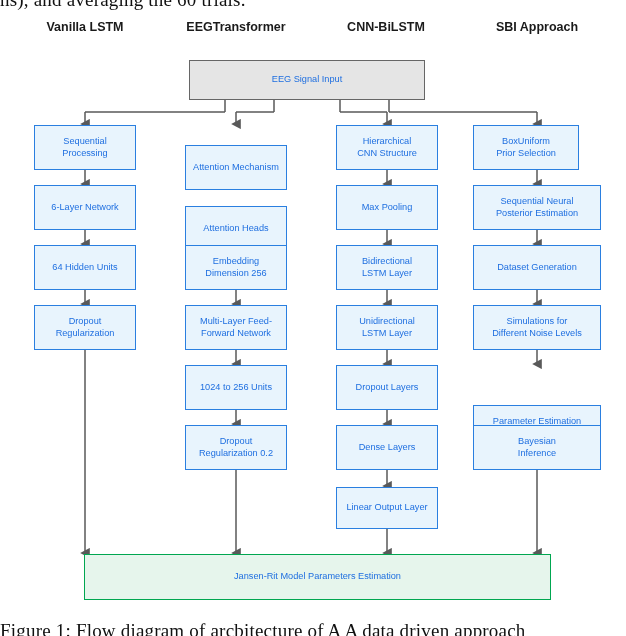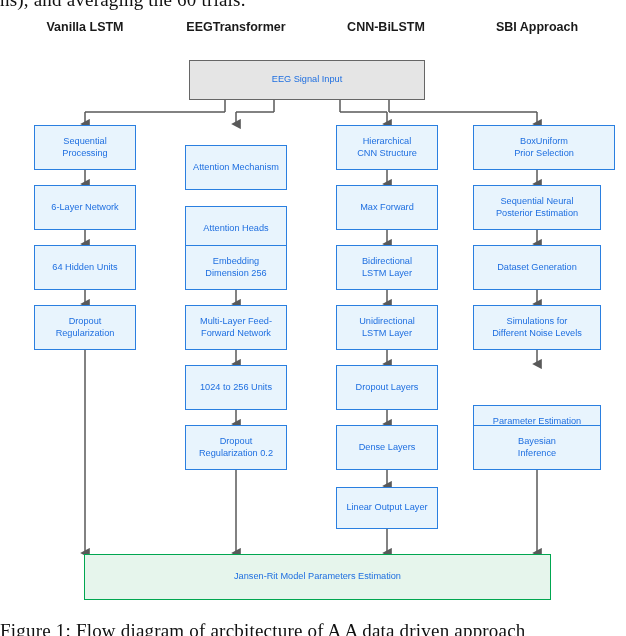--- a/index.html
+++ b/index.html
@@ -188,40 +188,40 @@
       </div>
       <div class="node blue" style="left: 185px; top: 425px; width: 102px; height: 45px;">
         <span class="node-label">Dropout
 Regularization 0.2</span>
       </div>
       <div class="node blue" style="left: 336px; top: 125px; width: 102px; height: 45px;">
         <span class="node-label">Hierarchical
 CNN Structure</span>
       </div>
       <div class="node blue" style="left: 336px; top: 185px; width: 102px; height: 45px;">
-        <span class="node-label">Max Forward</span>
+        <span class="node-label">Max Pooling</span>
       </div>
       <div class="node blue" style="left: 336px; top: 245px; width: 102px; height: 45px;">
         <span class="node-label">Bidirectional
 LSTM Layer</span>
       </div>
       <div class="node blue" style="left: 336px; top: 305px; width: 102px; height: 45px;">
         <span class="node-label">Unidirectional
 LSTM Layer</span>
       </div>
       <div class="node blue" style="left: 336px; top: 365px; width: 102px; height: 45px;">
         <span class="node-label">Dropout Layers</span>
       </div>
       <div class="node blue" style="left: 336px; top: 425px; width: 102px; height: 45px;">
         <span class="node-label">Dense Layers</span>
       </div>
       <div class="node blue" style="left: 336px; top: 487px; width: 102px; height: 42px;">
         <span class="node-label">Linear Output Layer</span>
       </div>
-      <div class="node blue" style="left: 473px; top: 125px; width: 142px; height: 45px;">
+      <div class="node blue" style="left: 473px; top: 125px; width: 106px; height: 45px;">
         <span class="node-label">BoxUniform
 Prior Selection</span>
       </div>
       <div class="node blue" style="left: 473px; top: 185px; width: 128px; height: 45px;">
         <span class="node-label">Sequential Neural
 Posterior Estimation</span>
       </div>
       <div class="node blue" style="left: 473px; top: 245px; width: 128px; height: 45px;">
         <span class="node-label">Dataset Generation</span>
       </div>

